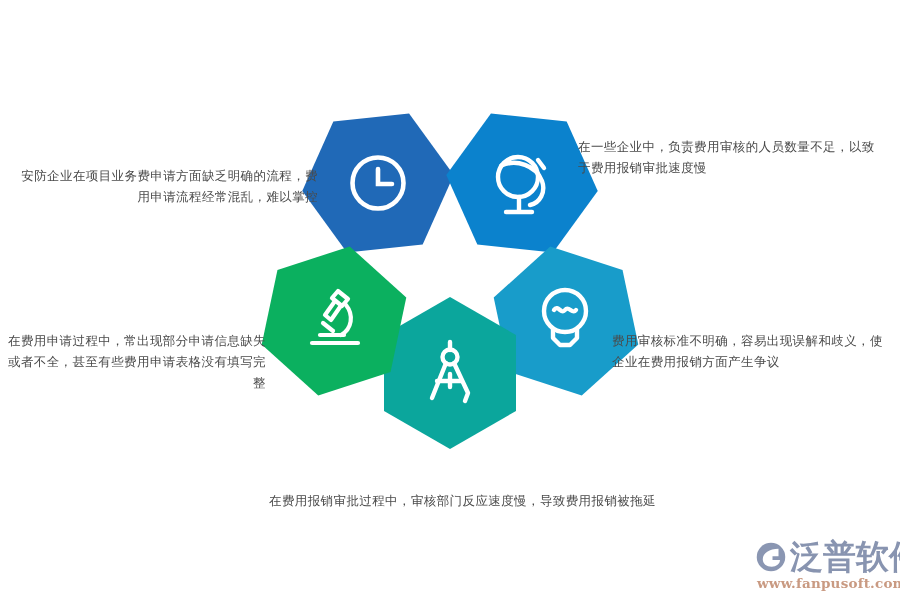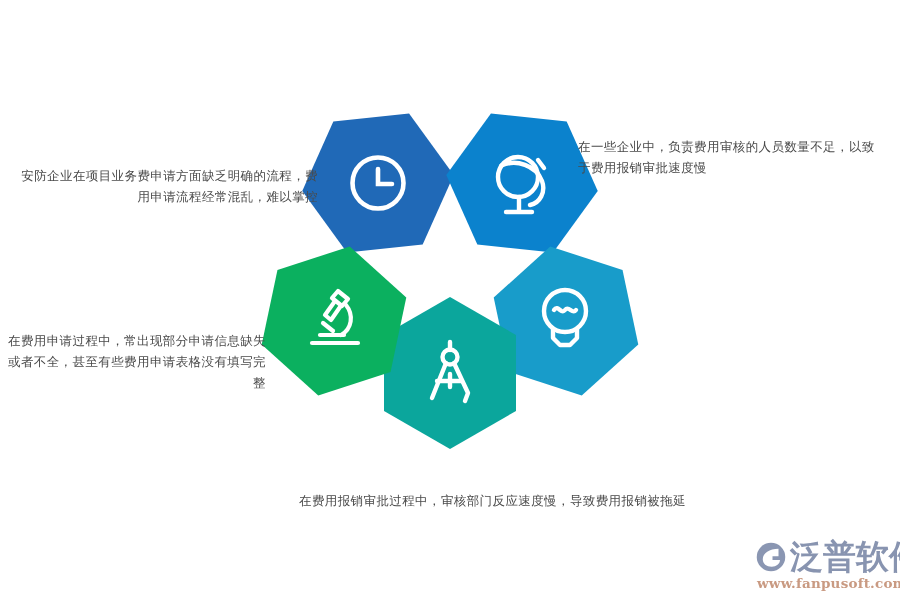--- a/index.html
+++ b/index.html
@@ -63,21 +63,21 @@
     top: 307px;
     width: 258px;
     margin-top: 24px;
   }
   #callout-standard {
     left: 612px;
     top: 331px;
     width: 280px;
   }
   #callout-delay {
-    left: 299px;
+    left: 269px;
     top: 491px;
     width: 420px;
   }
 
   
   #logo {
     position: absolute;
     left: 756px;
     top: 540px;
     width: 140px;
@@ -196,20 +196,21 @@
       </g>
     </svg>
   </div>
 
   <div class="callout left-align" id="callout-staff">在一些企业中，负责费用审核的人员数量不足，以致于费用报销审批速度慢</div>
 
   <div class="callout right-align" id="callout-flow">安防企业在项目业务费申请方面缺乏明确的流程，费用申请流程经常混乱，难以掌控</div>
 
   <div class="callout right-align" id="callout-info">在费用申请过程中，常出现部分申请信息缺失或者不全，甚至有些费用申请表格没有填写完整</div>
 
+  <div class="callout left-align" id="callout-standard">费用审核标准不明确，容易出现误解和歧义，使企业在费用报销方面产生争议</div>
 
   <div class="callout left-align" id="callout-delay">在费用报销审批过程中，审核部门反应速度慢，导致费用报销被拖延</div>
 
   <div id="logo">
     <div id="logo-row">
       <svg id="logo-mark" viewBox="0 0 40 40" xmlns="http://www.w3.org/2000/svg">
         <circle cx="20" cy="20" r="19" fill="#8a96b2"></circle>
         <path d="M 30,9 C 18,9 9,15 9,23 C 9,29 14,33 21,33 C 27,33 32,29 32,24 L 22,24 L 22,19 L 30,19 Z" fill="#ffffff"></path>
       </svg>
       <div id="logo-wordmark">泛普软件</div>

